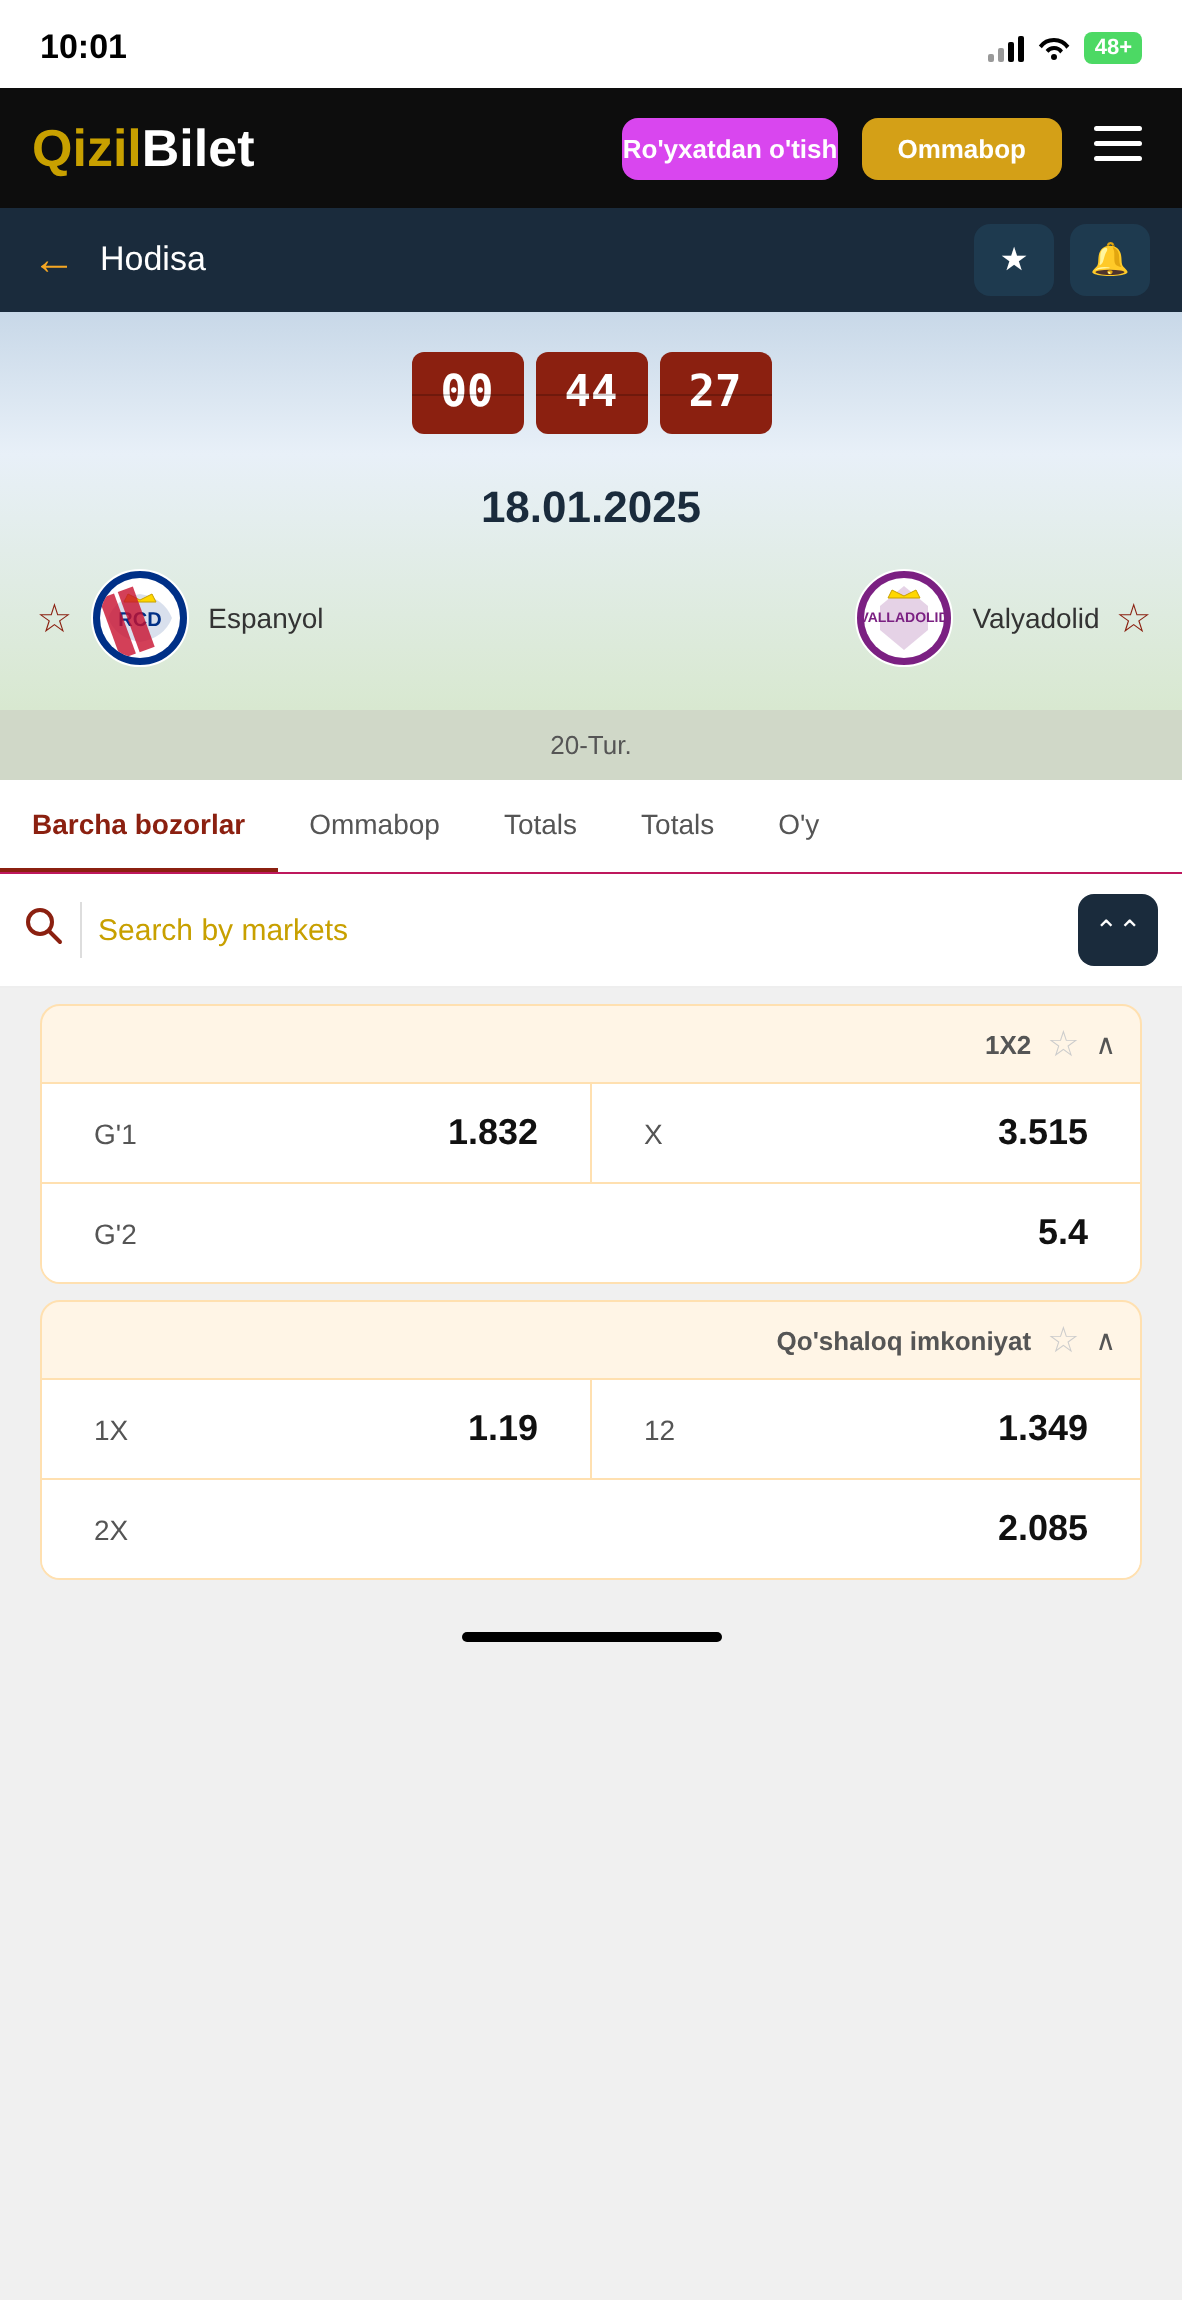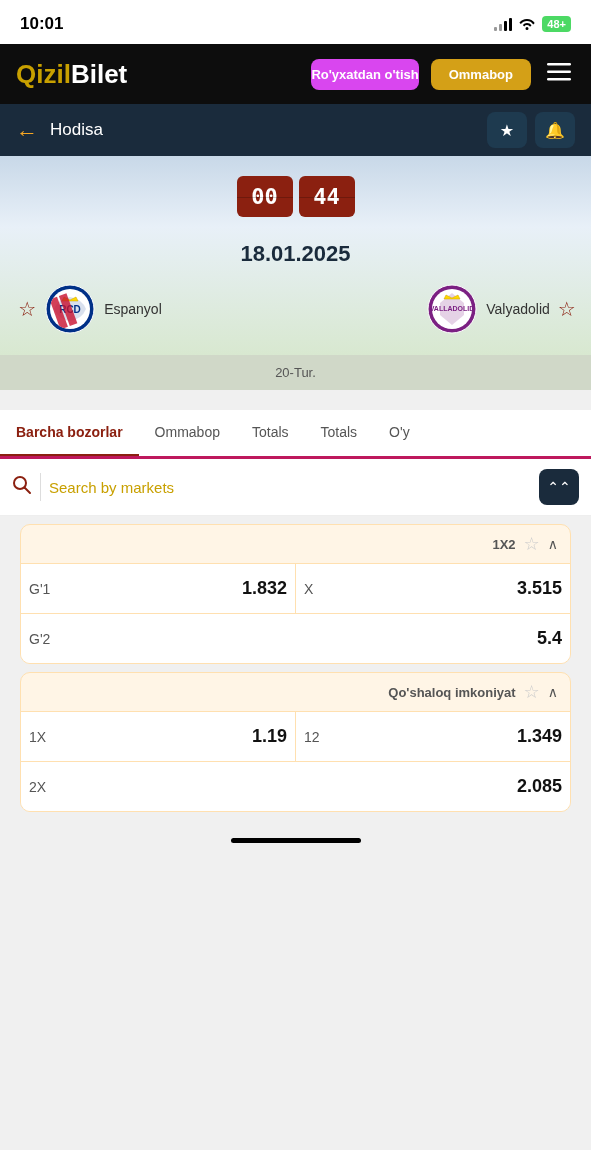--- a/index.html
+++ b/index.html
@@ -224,24 +224,23 @@
       padding: 10px;
       text-align: center;
       font-size: 13px;
       color: #555;
     }
 
     
     .tabs-section {
       background: #fff;
       display: flex;
-      border-bottom: 3px solid #be185d;
+      border-bottom: 1px solid #be185d;
       overflow-x: auto;
       scrollbar-width: none;
-      margin-top: 20px;
     }
     .tabs-section::-webkit-scrollbar { display: none; }
     .tab-item {
       padding: 14px 16px;
       font-size: 14px;
       color: #555;
       cursor: pointer;
       white-space: nowrap;
       border-bottom: 2px solid transparent;
       flex-shrink: 0;
@@ -322,21 +321,21 @@
       font-size: 13px;
       color: #555;
       font-weight: 600;
     }
     .bet-row {
       display: flex;
       border-top: 1px solid #ffe0b0;
     }
     .bet-cell {
       flex: 1;
-      padding: 14px 8px;
+      padding: 14px 26px;
       background: #fff;
       display: flex;
       align-items: center;
       justify-content: space-between;
       font-size: 14px;
       color: #333;
     }
     .bet-cell:not(:last-child) {
       border-right: 1px solid #ffe0b0;
     }
@@ -406,20 +405,21 @@
     </button>
     <button class="sub-header-btn">
       <span>🔔</span>
     </button>
   </div>
 </div>
 
 <div class="timer-section">
   <div class="timer-block">00</div>
   <div class="timer-block">44</div>
+  <div class="timer-block">27</div>
 </div>
 
 <div class="match-section">
   <div class="match-date">18.01.2025</div>
   <div class="teams-row">
 
     <div class="team">
       <div class="team-row-inner">
         <span class="team-star">☆</span>
         <svg class="espanyol-logo" viewBox="0 0 52 52">

